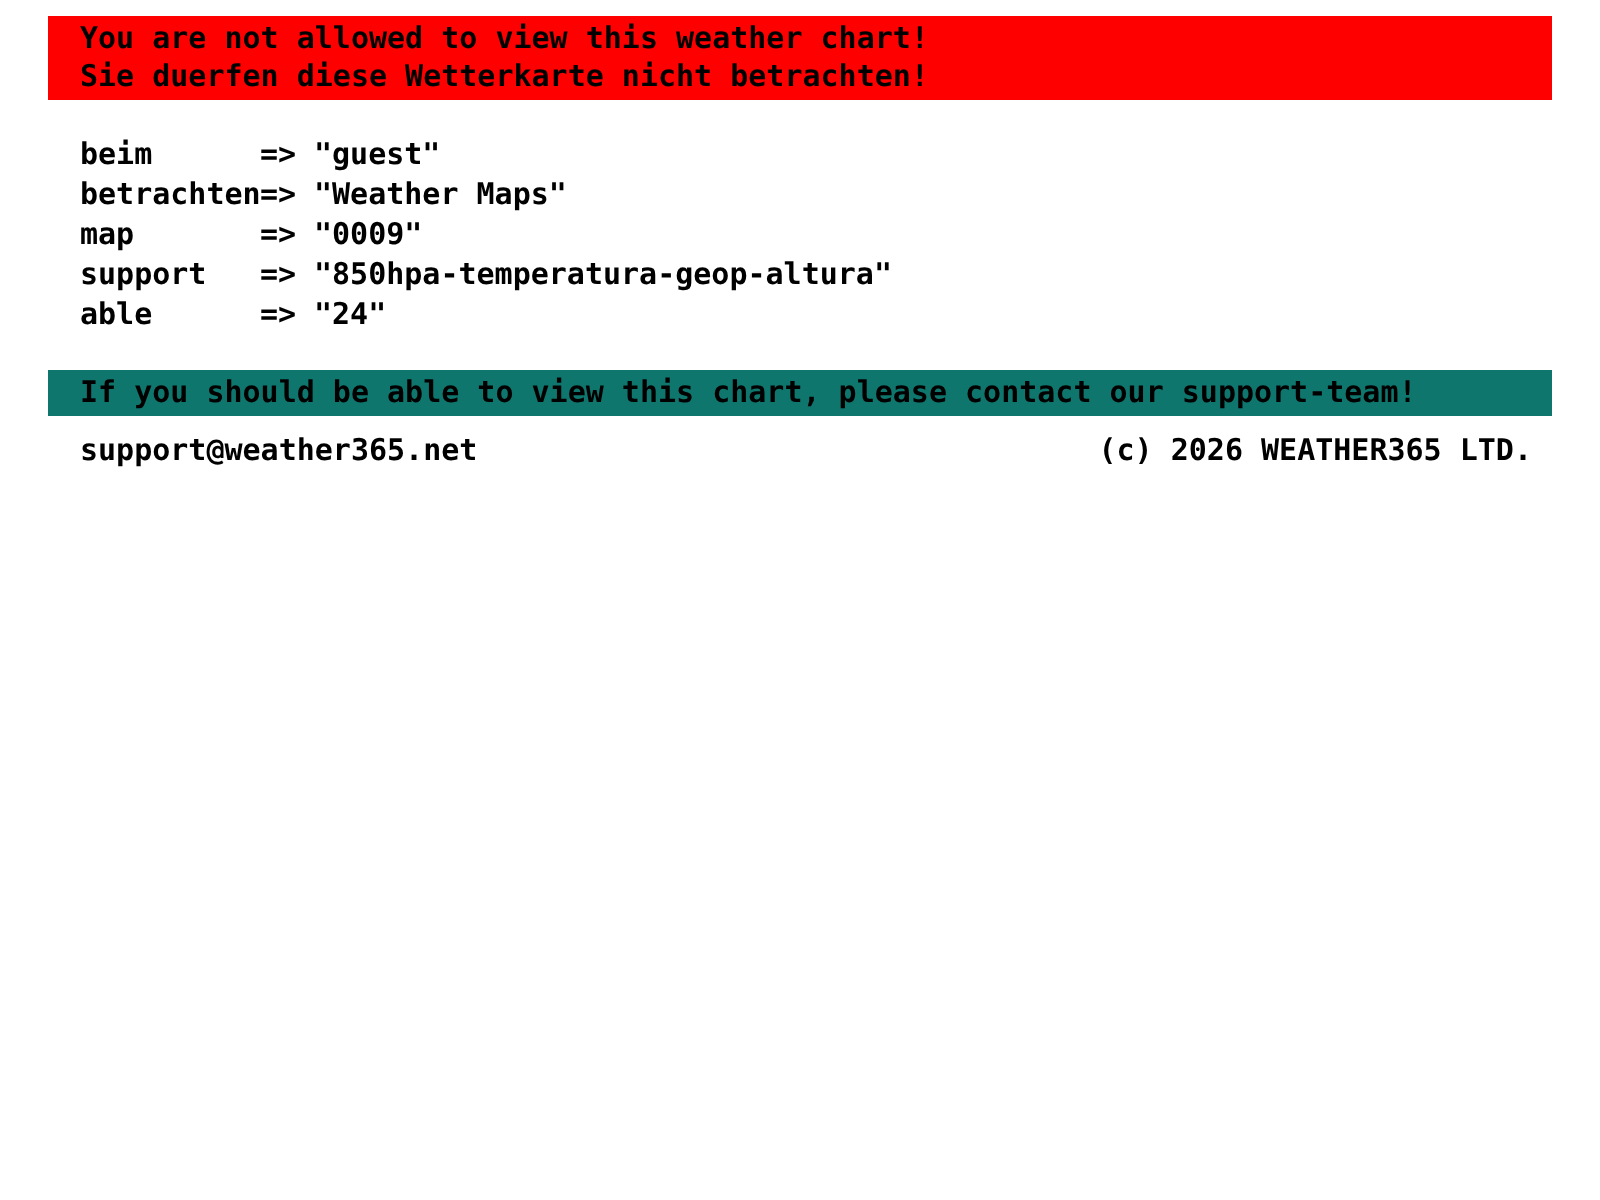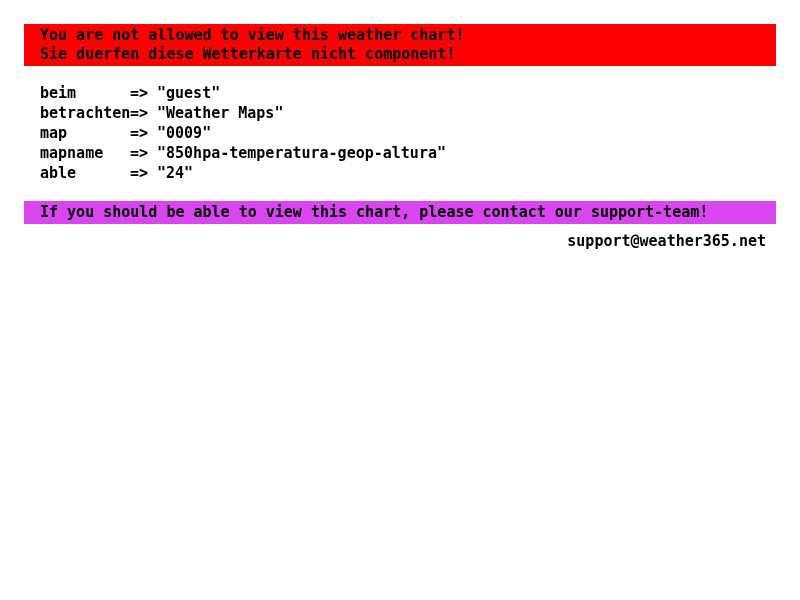--- a/index.html
+++ b/index.html
@@ -16,62 +16,63 @@
     color: #000000;
     overflow: hidden;
   }
   .banner {
     margin: 0 24px;
     padding: 2px 16px;
     line-height: 19px;
     white-space: nowrap;
   }
   .banner-red {
-    margin-top: 24px;
+    margin-top: 8px;
     background: #ff0000;
   }
   .banner-green {
     margin-top: 18px;
-    background: #d946ef;
+    background: #0f766e;
   }
   .kv-list {
     margin: 17px 24px 0 40px;
     line-height: 20px;
   }
   .kv-key {
     display: inline-block;
     width: 90px;
   }
   .kv-arrow {
     display: inline-block;
     width: 27px;
   }
   .footer {
     display: flex;
-    justify-content: flex-end;
+    justify-content: space-between;
     margin: 8px 34px 0 40px;
     line-height: 19px;
     white-space: nowrap;
   }
 </style>
 </head>
 <body>
 
 <div class="banner banner-red">
   <div>You are not allowed to view this weather chart!</div>
-  <div>Sie duerfen diese Wetterkarte nicht component!</div>
+  <div>Sie duerfen diese Wetterkarte nicht betrachten!</div>
 </div>
 
 <div class="kv-list">
   <div><span class="kv-key">beim</span><span class="kv-arrow">=&gt;</span><span>"guest"</span></div>
   <div><span class="kv-key">betrachten</span><span class="kv-arrow">=&gt;</span><span>"Weather Maps"</span></div>
   <div><span class="kv-key">map</span><span class="kv-arrow">=&gt;</span><span>"0009"</span></div>
-  <div><span class="kv-key">mapname</span><span class="kv-arrow">=&gt;</span><span>"850hpa-temperatura-geop-altura"</span></div>
+  <div><span class="kv-key">support</span><span class="kv-arrow">=&gt;</span><span>"850hpa-temperatura-geop-altura"</span></div>
   <div><span class="kv-key">able</span><span class="kv-arrow">=&gt;</span><span>"24"</span></div>
 </div>
 
 <div class="banner banner-green">
   <div>If you should be able to view this chart, please contact our support-team!</div>
 </div>
 
 <div class="footer">
   <span>support@weather365.net</span>
+  <span>(c) 2026 WEATHER365 LTD.</span>
 </div>
 
 </body></html>

